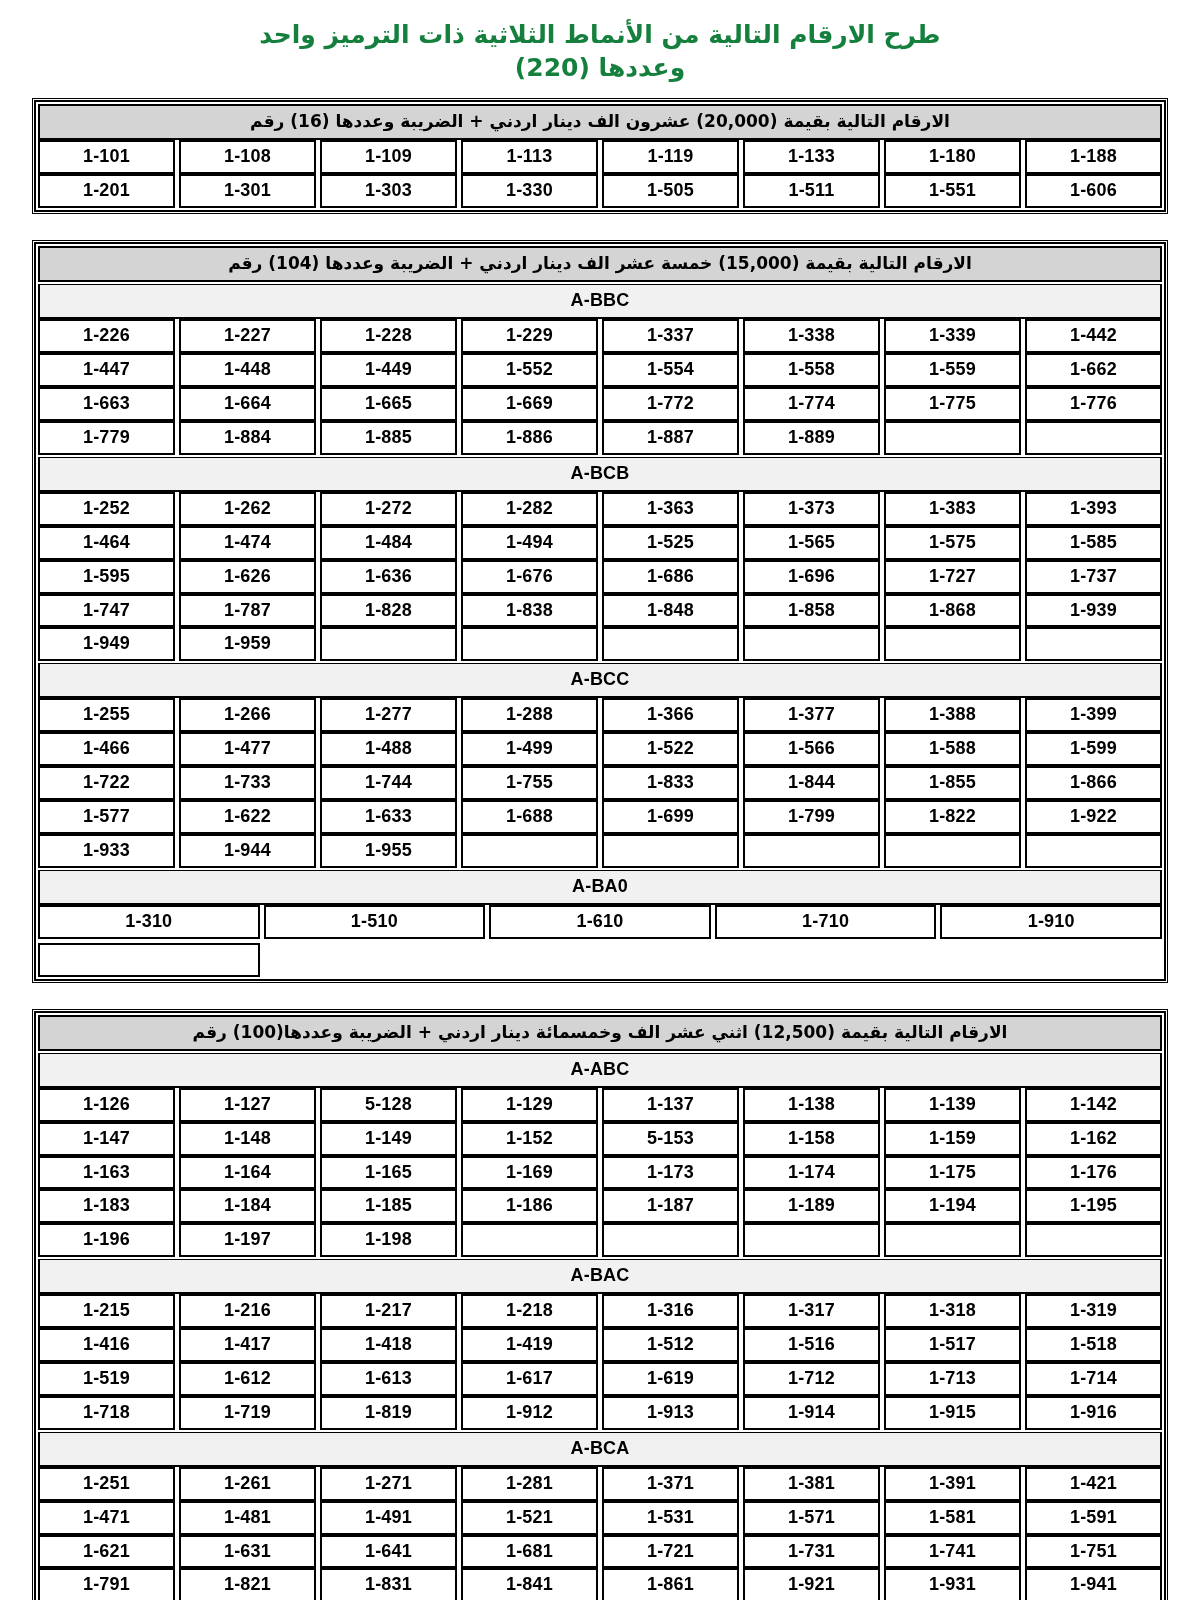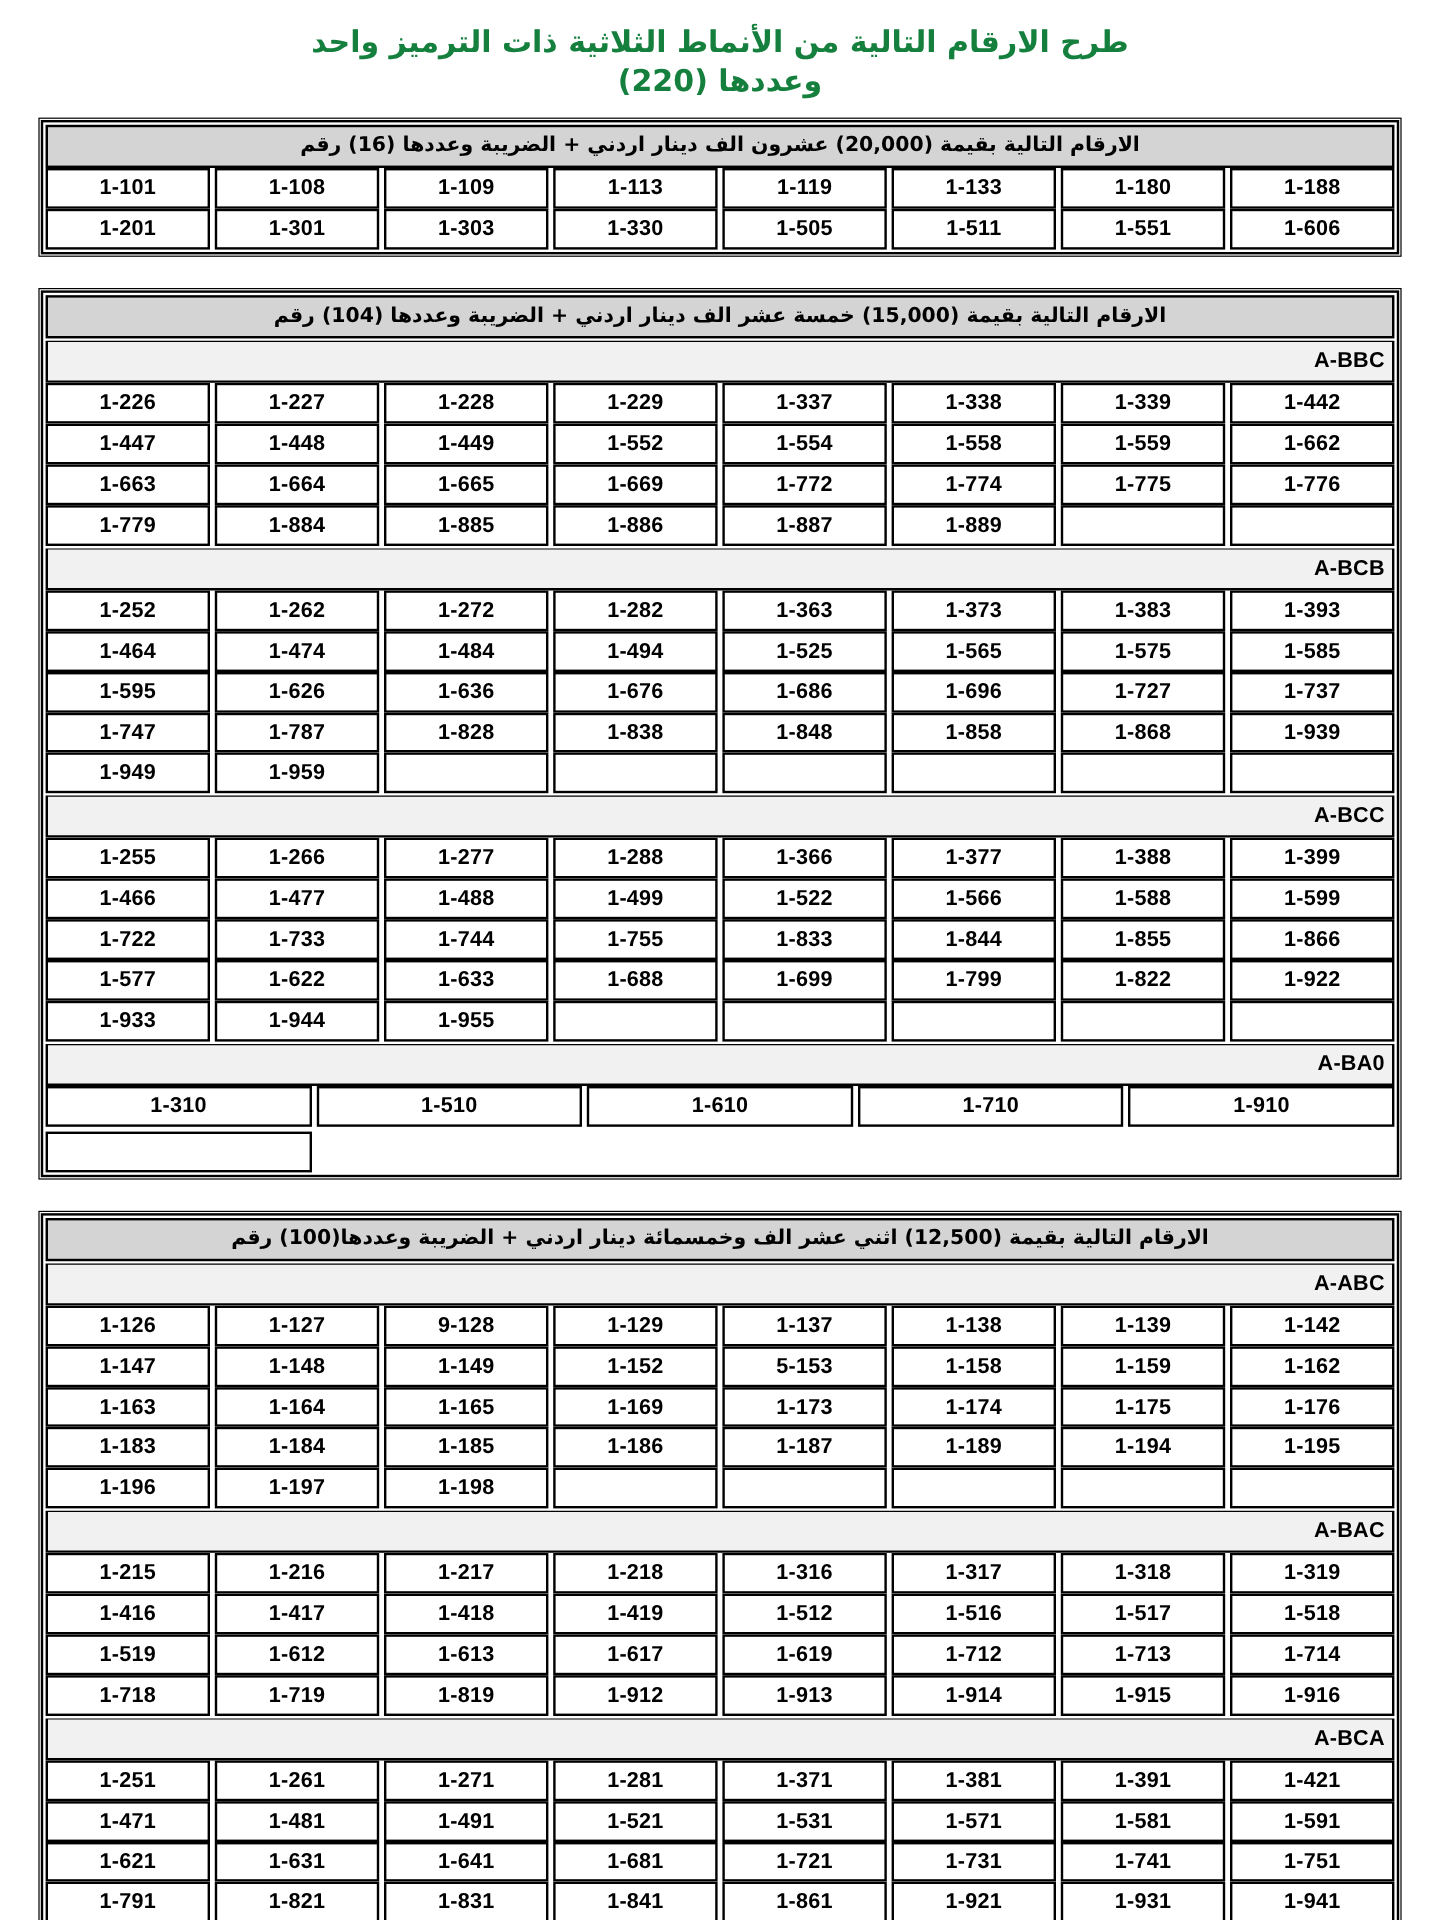--- a/index.html
+++ b/index.html
@@ -60,21 +60,21 @@
     direction: rtl;
     font-family: "DejaVu Sans", "Liberation Sans", sans-serif;
     box-sizing: border-box;
   }
 
   
   .pattern-label {
     background: #f1f1f1;
     border: 2px solid #000;
     border-top-width: 1px;
-    text-align: right;
+    text-align: center;
     font-weight: bold;
     font-size: 18px;
     letter-spacing: 0.2px;
     padding: 5px 6px 6px 6px;
     direction: ltr;
     margin-top: 2px;
     box-sizing: border-box;
     font-family: "Liberation Sans", sans-serif;
   }
 
@@ -295,21 +295,21 @@
           <div class="num-cell">1-910</div>
           <div class="num-cell empty">&nbsp;</div>
         </div>
       </div>
       <div class="tbl-block">
         <div class="money-header">الارقام التالية بقيمة  (12,500) اثني عشر الف وخمسمائة دينار اردني + الضريبة وعددها(100) رقم</div>
         <div class="pattern-label">A-ABC</div>
         <div class="num-grid">
           <div class="num-cell">1-126</div>
           <div class="num-cell">1-127</div>
-          <div class="num-cell">9-128</div>
+          <div class="num-cell">5-128</div>
           <div class="num-cell">1-129</div>
           <div class="num-cell">1-137</div>
           <div class="num-cell">1-138</div>
           <div class="num-cell">1-139</div>
           <div class="num-cell">1-142</div>
         </div>
         <div class="num-grid">
           <div class="num-cell">1-147</div>
           <div class="num-cell">1-148</div>
           <div class="num-cell">1-149</div>

